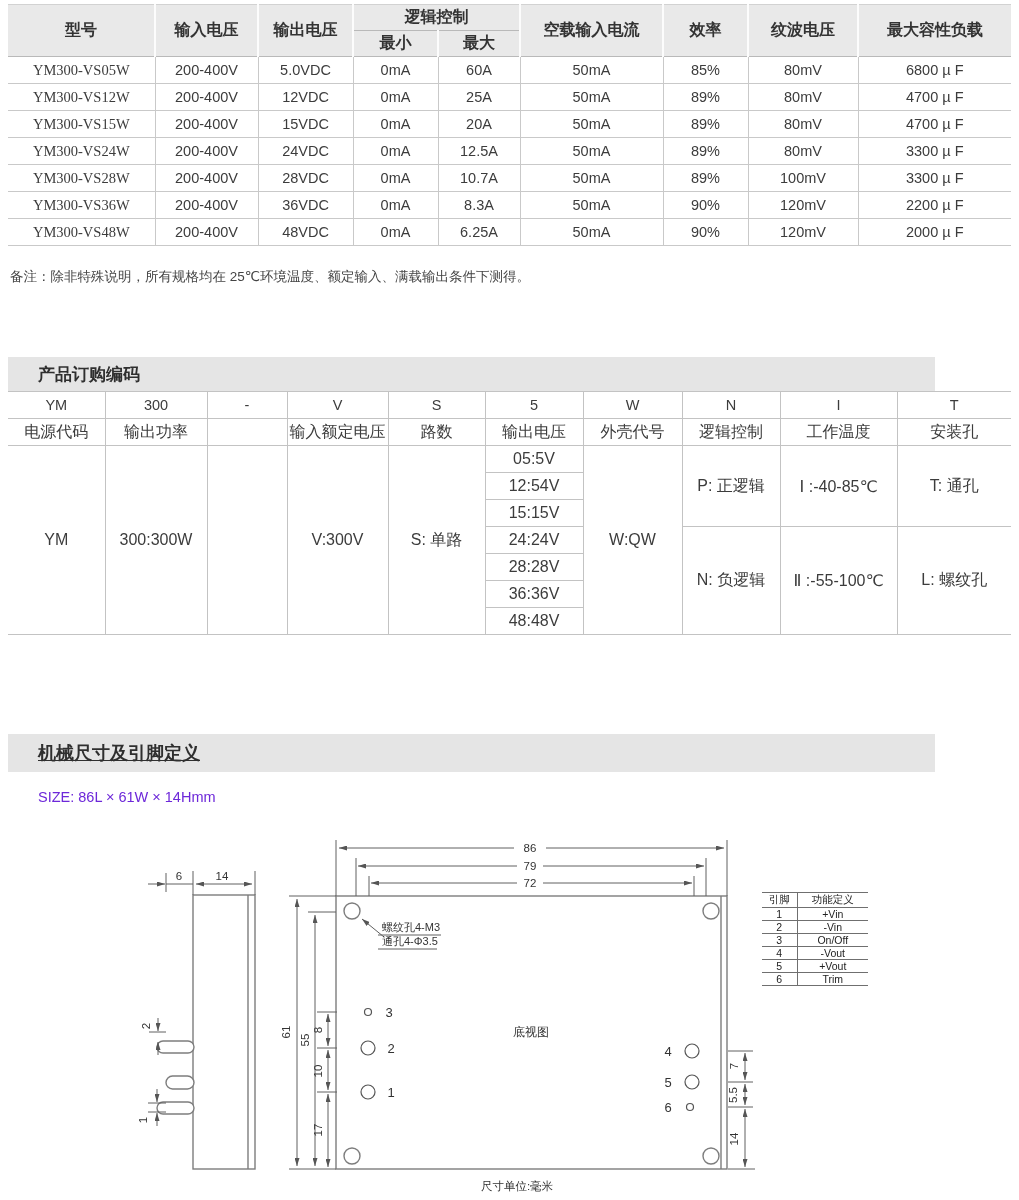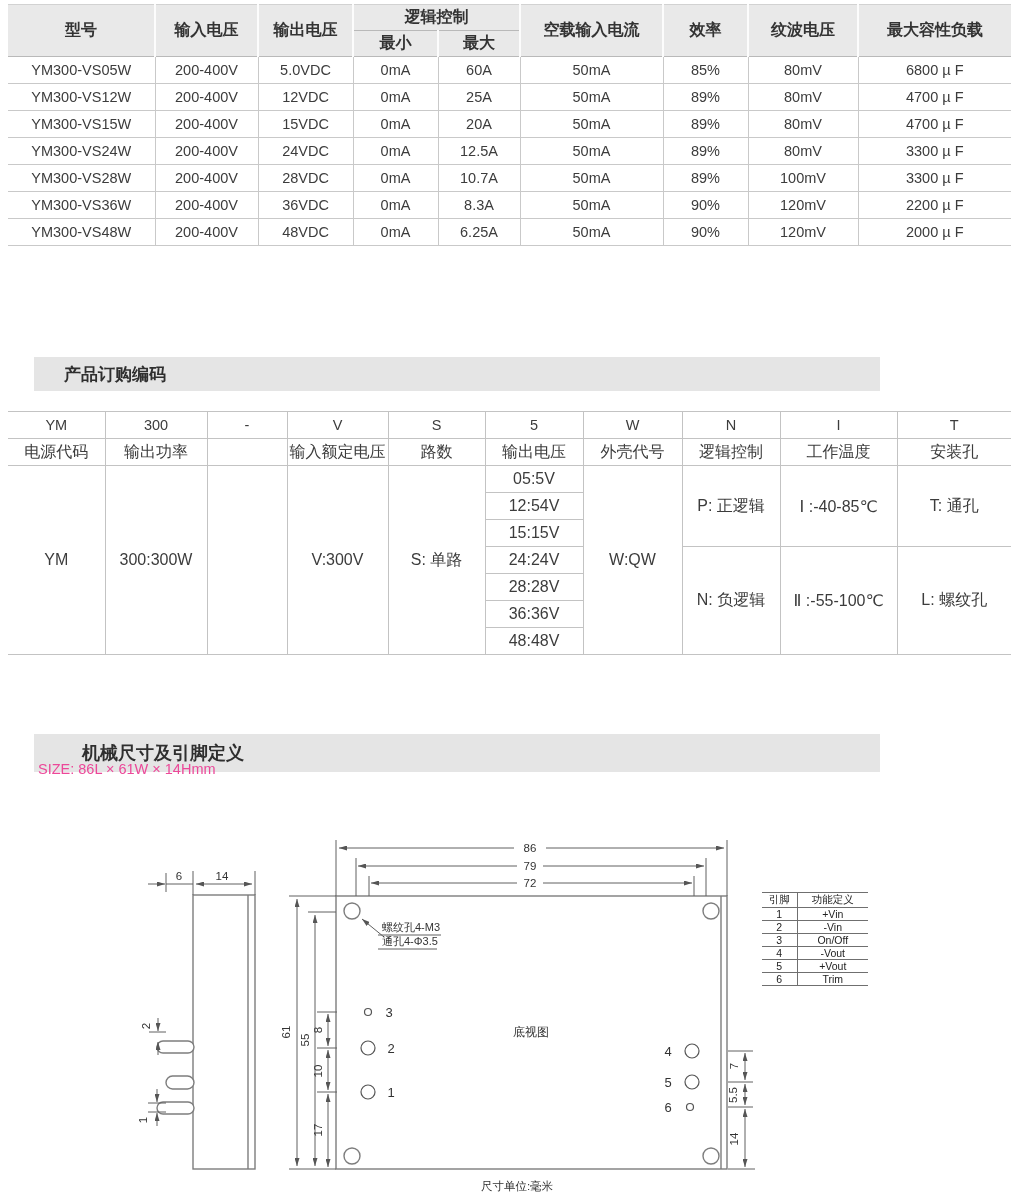--- a/index.html
+++ b/index.html
@@ -13,47 +13,47 @@
   table.spec th {
     background: #e9e9e9; font-size: 16px; font-weight: bold; color: #333;
     border-left: 2px solid #fcfcfc; border-right: 2px solid #fcfcfc;
     border-top: 1px solid #d2d2d2; border-bottom: 1px solid #b9b9b9;
     height: 26px; text-align: center;
   }
   table.spec td {
     border: 1px solid #c9c9c9; height: 27px; text-align: center;
     font-size: 14.5px; color: #3c3c3c; background: #fff;
   }
-  table.spec td:first-child { border-left: none; }
+  table.spec td:first-child { border-left: none; font-family: Liberation Serif, serif; }
   table.spec td:last-child  { border-right: none; text-align: center; }
   table.spec th:first-child { border-left: none; }
   table.spec th:last-child  { border-right: none; }
 
   
   .note { position: absolute; left: 10px; top: 268px; font-size: 13.5px; color: #444; }
 
   
-  .bar { position: absolute; left: 8px; width: 846px; background: #e5e5e5;
-         font-weight: bold; color: #2f2f2f; display: flex; align-items: center; margin-left: 26px; }
+  .bar { position: absolute; left: 8px; width: 927px; background: #e5e5e5;
+         font-weight: bold; color: #2f2f2f; display: flex; align-items: center; }
   .bar-order { top: 357px; height: 34px; font-size: 17px; padding-left: 30px; }
-  .bar-mech  { top: 734px; height: 38px; font-size: 18px; padding-left: 48px; }
-
-  
-  .order-wrap { position: absolute; left: 8px; top: 391px; width: 1003px; margin-top: 20px; }
+  .bar-mech  { top: 734px; height: 38px; font-size: 18px; padding-left: 30px; text-decoration: underline; }
+
+  
+  .order-wrap { position: absolute; left: 8px; top: 391px; width: 1003px; }
   table.order { width: 100%; border-collapse: collapse; table-layout: fixed; }
   table.order td {
     border: 1px solid #c3c3c3; height: 27px; text-align: center;
     font-size: 16px; color: #3c3c3c; background: #fff;
   }
   table.order td.noL { border-left: none; }
   table.order td.noR { border-right: none; }
   table.order tr.code-row td { font-size: 14.5px; }
 
   
-  .size-label { position: absolute; left: 38px; top: 761px; font-size: 14.5px; color: #ec4899; }
+  .size-label { position: absolute; left: 38px; top: 789px; font-size: 14.5px; color: #6d28d9; }
   .drawing { position: absolute; left: 0; top: 830px; }
 
   
   .pin-wrap { position: absolute; left: 762px; top: 892px; width: 106px; }
   table.pins { width: 100%; border-collapse: collapse; table-layout: fixed; }
   table.pins th, table.pins td {
     border-bottom: 1px solid #6f6f6f; height: 13px; font-size: 10.5px;
     font-weight: normal; text-align: center; color: #222; padding: 0;
   }
   table.pins tr:first-child th { border-top: 1px solid #6f6f6f; }
@@ -170,20 +170,21 @@
           <td>6.25A</td>
           <td>50mA</td>
           <td>90%</td>
           <td>120mV</td>
           <td>2000 µ F</td>
         </tr>
       </tbody>
     </table>
   </div>
 
+  <div class="note">备注：除非特殊说明，所有规格均在 25℃环境温度、额定输入、满载输出条件下测得。</div>
 
   <div class="bar bar-order">产品订购编码</div>
 
   <div class="order-wrap">
     <table class="order">
       <colgroup>
         <col style="width:97px">
           <col style="width:102px">
           <col style="width:80px">
           <col style="width:101px">

